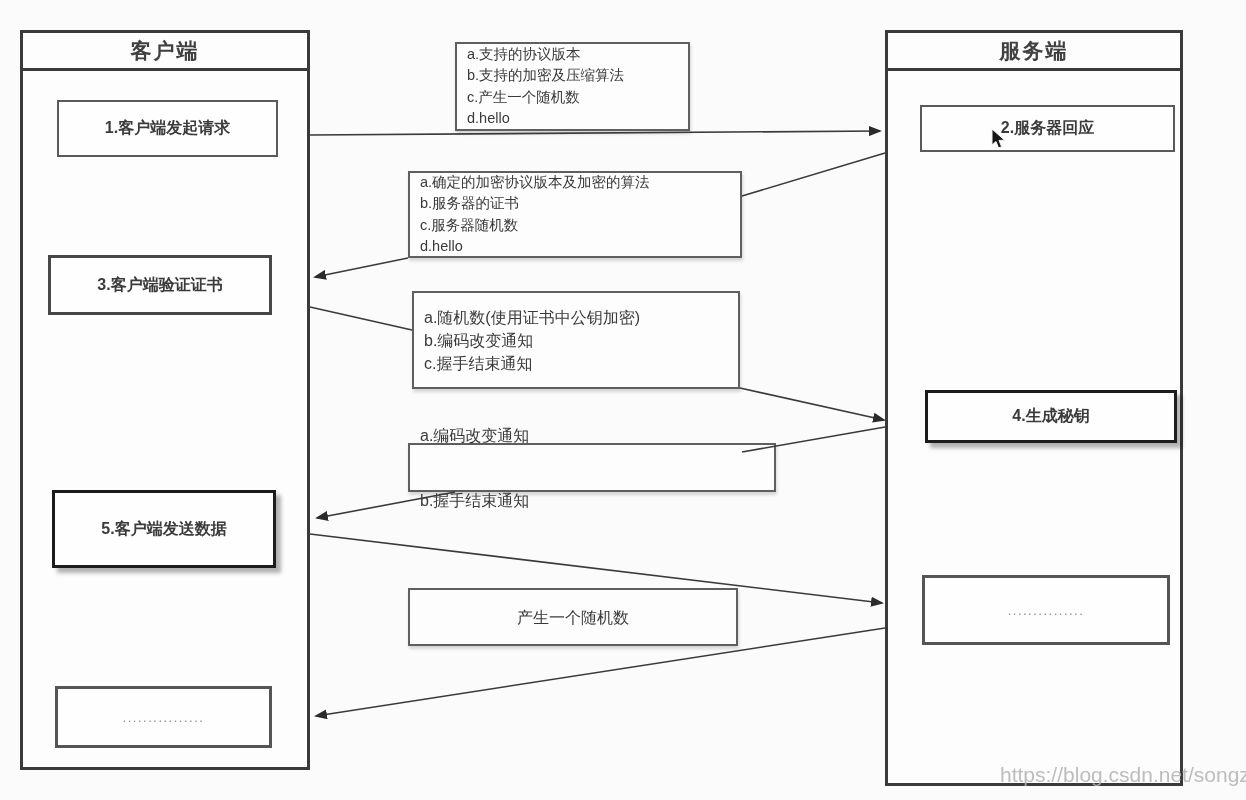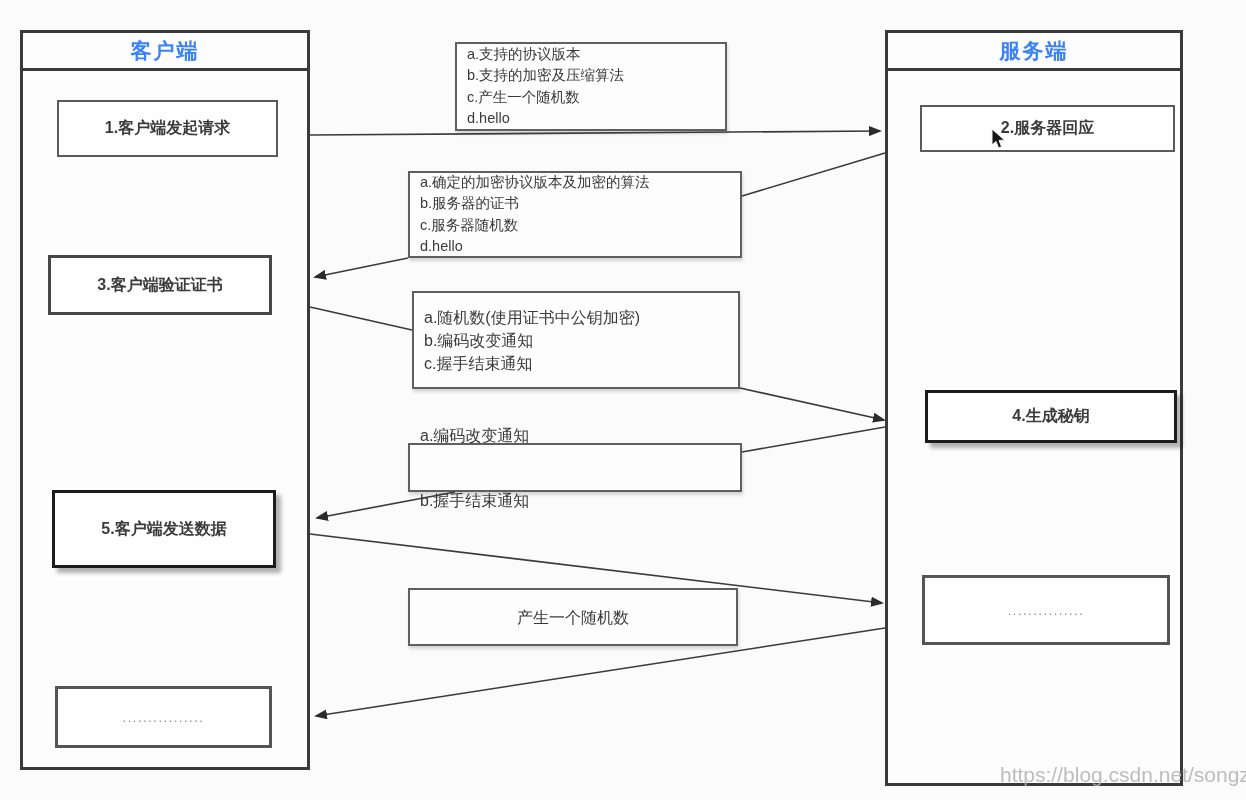--- a/index.html
+++ b/index.html
@@ -11,21 +11,21 @@
   }
   .abs{position:absolute;box-sizing:border-box;}
   
   .lane{
     border:3px solid #3a3a3a;background:#fdfdfd;z-index:1;
   }
   .lane-header{
     box-sizing:border-box;width:100%;height:38px;
     border-bottom:3px solid #3a3a3a;
     display:flex;align-items:center;justify-content:center;
-    font-size:21px;font-weight:bold;letter-spacing:2px;color:#3b82f6;
+    font-size:21px;font-weight:bold;letter-spacing:2px;color:#404040;
   }
   
   .node{
     background:#fefefe;display:flex;align-items:center;justify-content:center;
     font-size:16px;font-weight:600;color:#3b3b3b;z-index:2;
   }
   .node.thin{border:2px solid #5a5a5a;}
   .node.mid{border:3px solid #474747;}
   .node.heavy{
     border:3px solid #1c1c1c;
@@ -81,41 +81,41 @@
 <div class="abs node thin" style="left:920px;top:105px;width:255px;height:47px;">
   <span>2.服务器回应</span>
 </div>
 <div class="abs node heavy" style="left:925px;top:390px;width:252px;height:53px;">
   <span>4.生成秘钥</span>
 </div>
 <div class="abs node dots-box" style="left:922px;top:575px;width:248px;height:70px;">
   <span class="dots">...............</span>
 </div>
 
-<div class="abs msg small" style="left:455px;top:42px;width:272px;height:89px;">
+<div class="abs msg small" style="left:455px;top:42px;width:235px;height:89px;">
   <div class="line">a.支持的协议版本</div>
   <div class="line">b.支持的加密及压缩算法</div>
   <div class="line">c.产生一个随机数</div>
   <div class="line">d.hello</div>
 </div>
 
 <div class="abs msg small" style="left:408px;top:171px;width:334px;height:87px;">
   <div class="line">a.确定的加密协议版本及加密的算法</div>
   <div class="line">b.服务器的证书</div>
   <div class="line">c.服务器随机数</div>
   <div class="line">d.hello</div>
 </div>
 
 <div class="abs msg big" style="left:412px;top:291px;width:328px;height:98px;">
   <div class="line">a.随机数(使用证书中公钥加密)</div>
   <div class="line">b.编码改变通知</div>
   <div class="line">c.握手结束通知</div>
 </div>
 
-<div class="abs msg big" style="left:408px;top:443px;width:334px;height:49px;gap:42px;">
+<div class="abs msg big" style="left:408px;top:443px;width:368px;height:49px;gap:42px;">
   <div class="line">a.编码改变通知</div>
   <div class="line">b.握手结束通知</div>
 </div>
 
 <div class="abs msg big center" style="left:408px;top:588px;width:330px;height:58px;">
   <div class="line">产生一个随机数</div>
 </div>
 
 <svg id="arrow-layer" width="1246" height="800" viewBox="0 0 1246 800">
   <defs>

